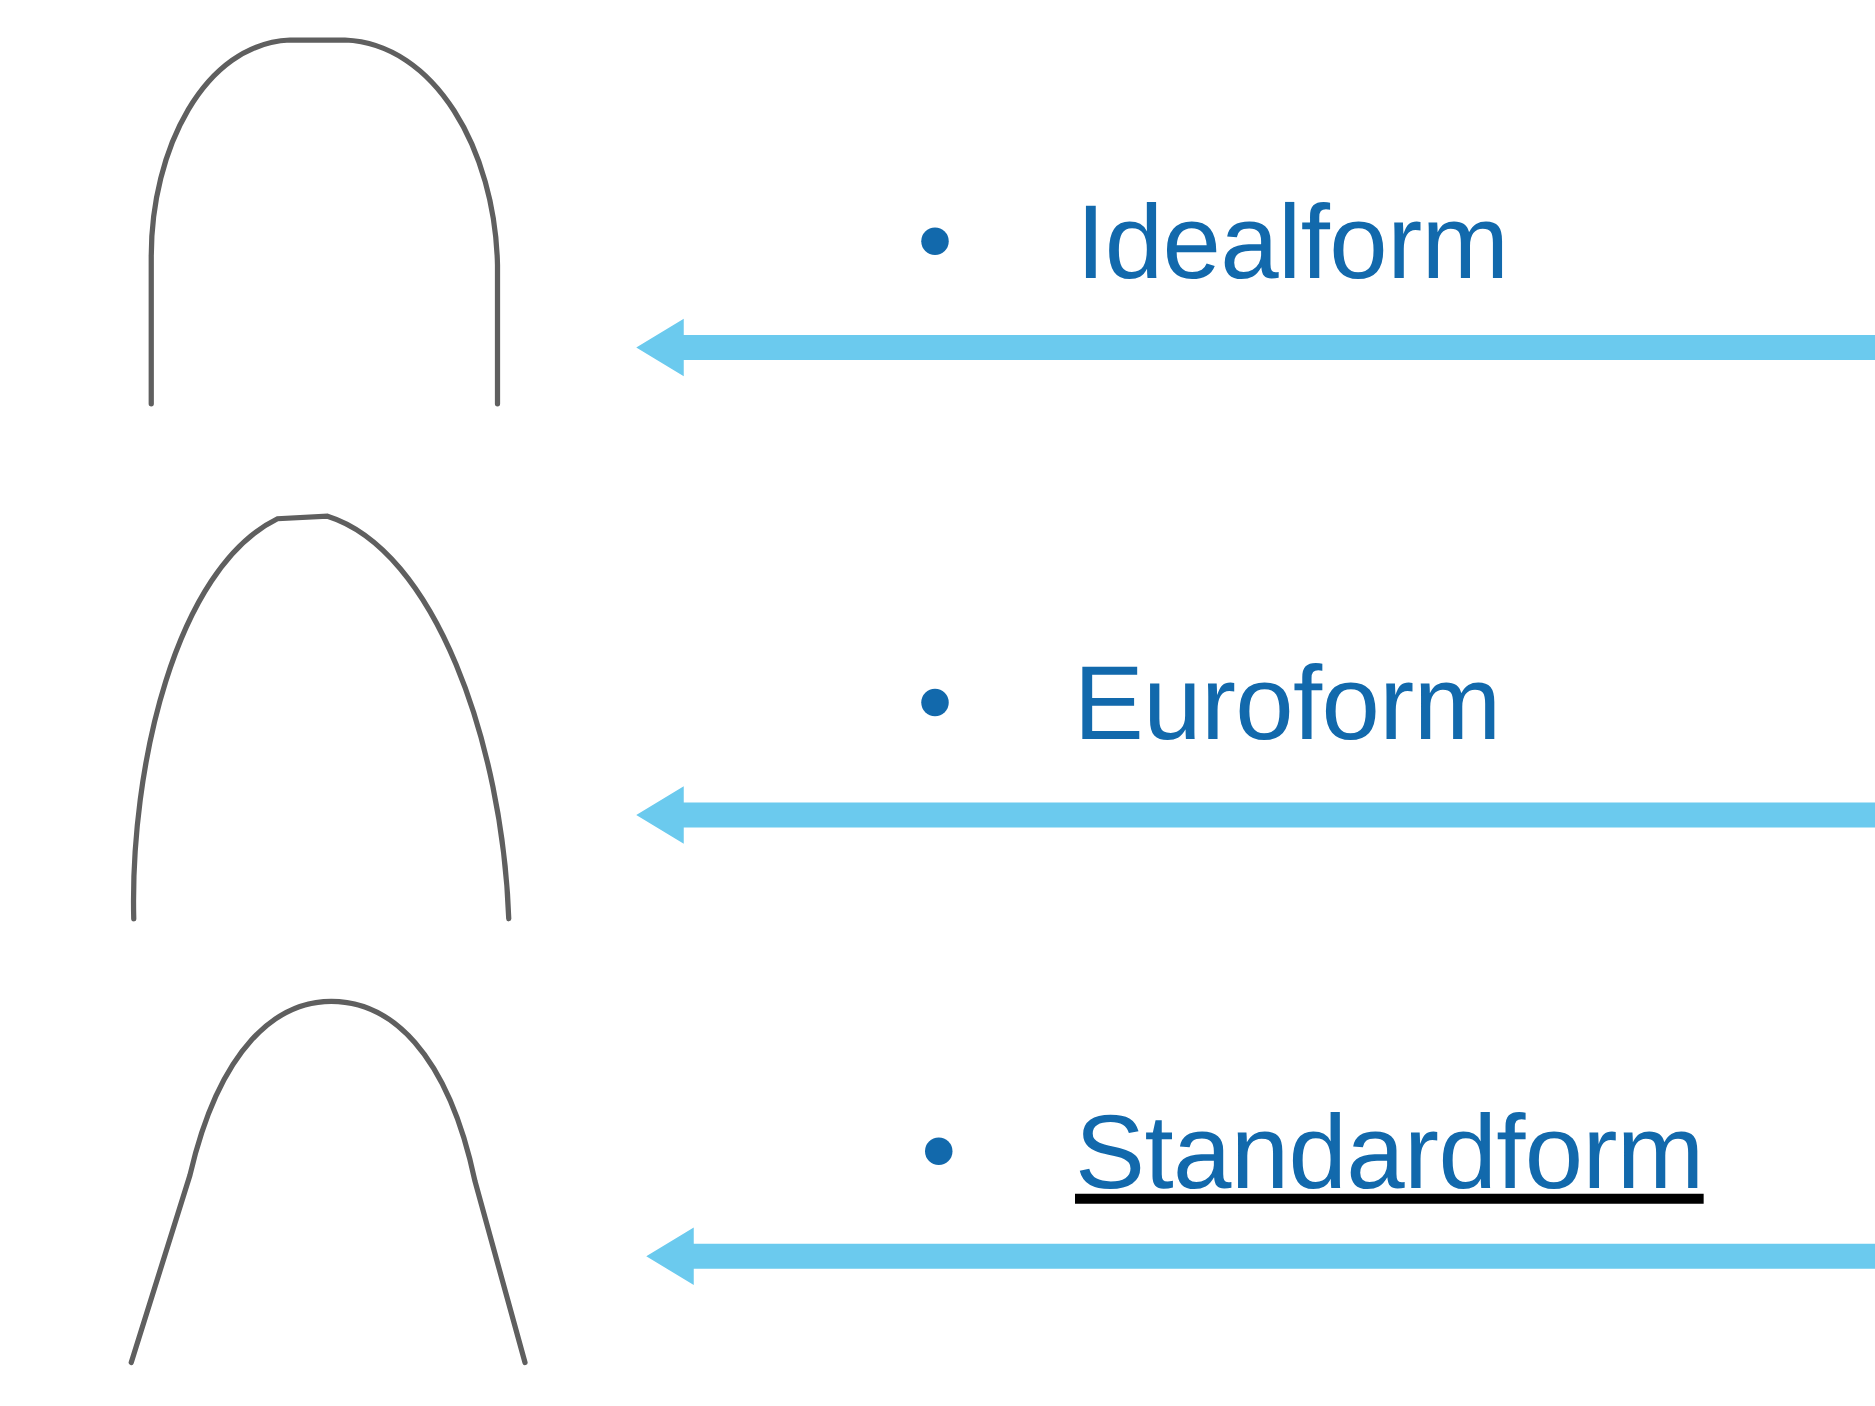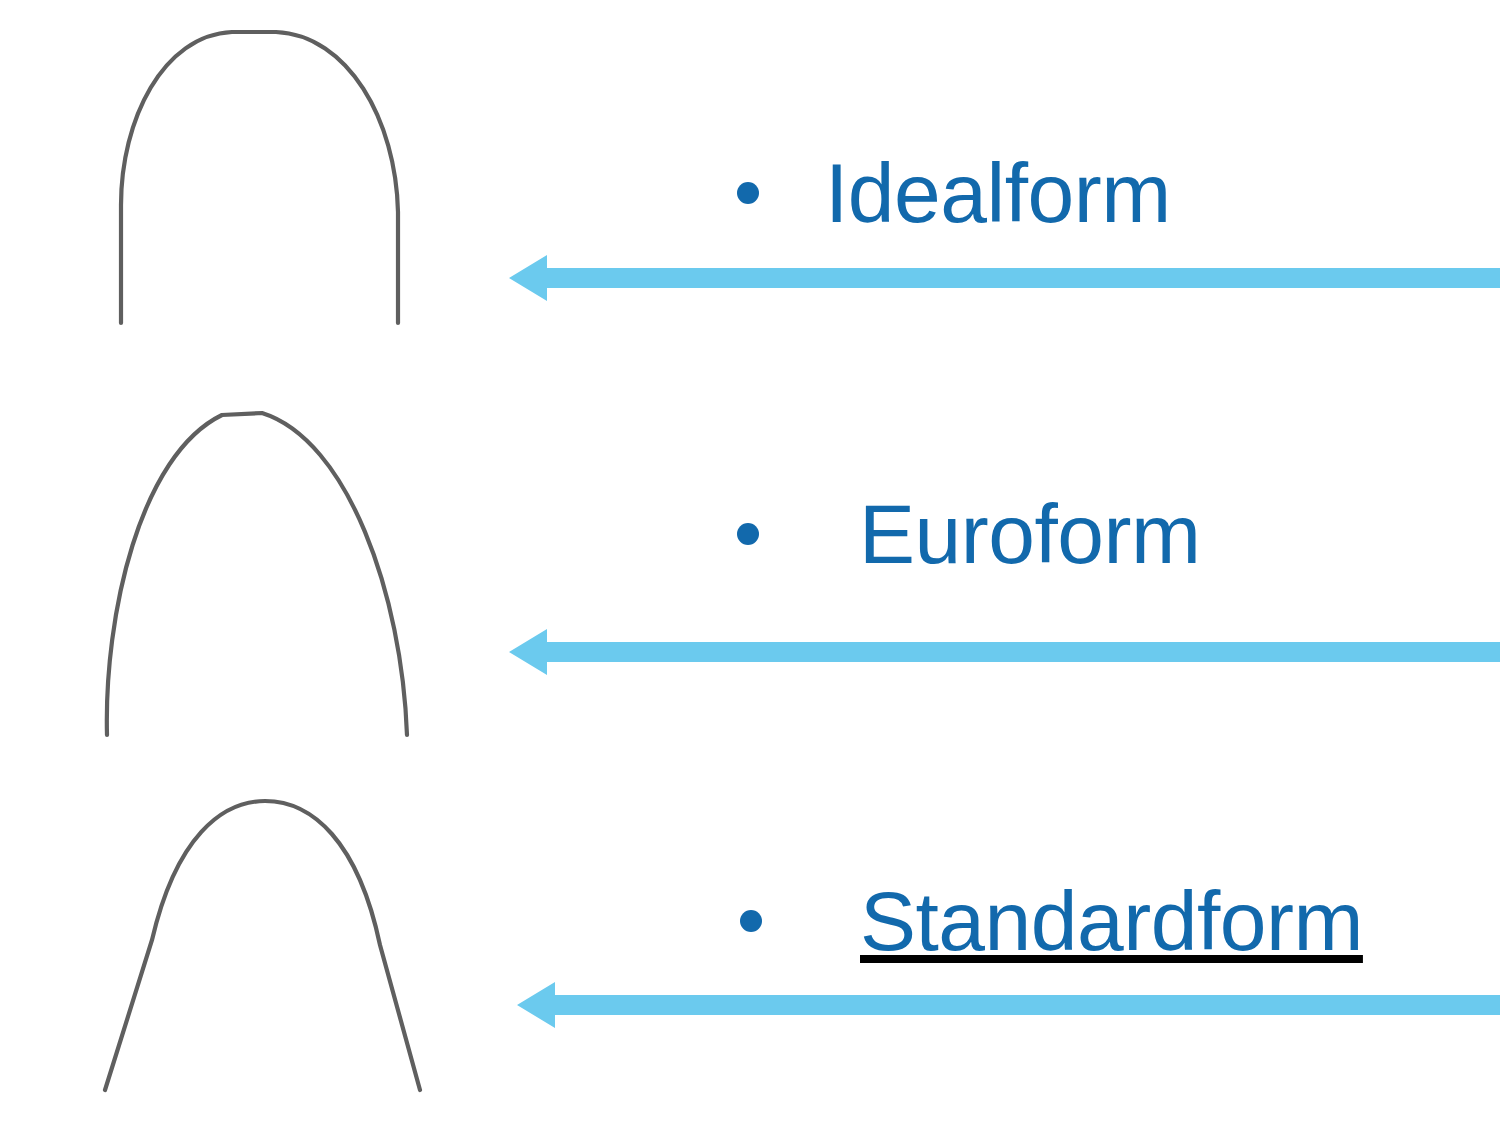--- a/index.html
+++ b/index.html
@@ -61,21 +61,21 @@
   
   .bullet-row {
     position: absolute;
     display: flex;
     align-items: center;
     left: 0;
     width: 1500px;
     height: 100px;
   }
   #bullet-row-0 { top: 143px; }
-  #bullet-row-1 { top: 484px; }
+  #bullet-row-1 { top: 512px; }
   #bullet-row-2 { top: 871px; text-decoration: underline; }
 
   .bullet-dot {
     width: 22px;
     height: 22px;
     border-radius: 50%;
     background: #1269AC;
     flex: 0 0 auto;
   }
   #bullet-row-0 .bullet-dot { margin-left: 737px; }
@@ -83,21 +83,21 @@
   #bullet-row-2 .bullet-dot { margin-left: 740px; }
 
   .bullet-label {
     color: #1269AC;
     font-size: 84px;
     line-height: 100px;
     letter-spacing: -0.5px;
     white-space: nowrap;
     font-weight: 400;
   }
-  #bullet-row-0 .bullet-label { margin-left: 66px; }
+  #bullet-row-0 .bullet-label { margin-left: 102px; }
   #bullet-row-1 .bullet-label { margin-left: 100px; }
   #bullet-row-2 .bullet-label { margin-left: 98px; }
 </style>
 </head>
 <body>
 
 <div id="slide">
 
   <div class="arch-figure" id="arch-row-0">
     <svg viewBox="0 0 500 360" preserveAspectRatio="none">

